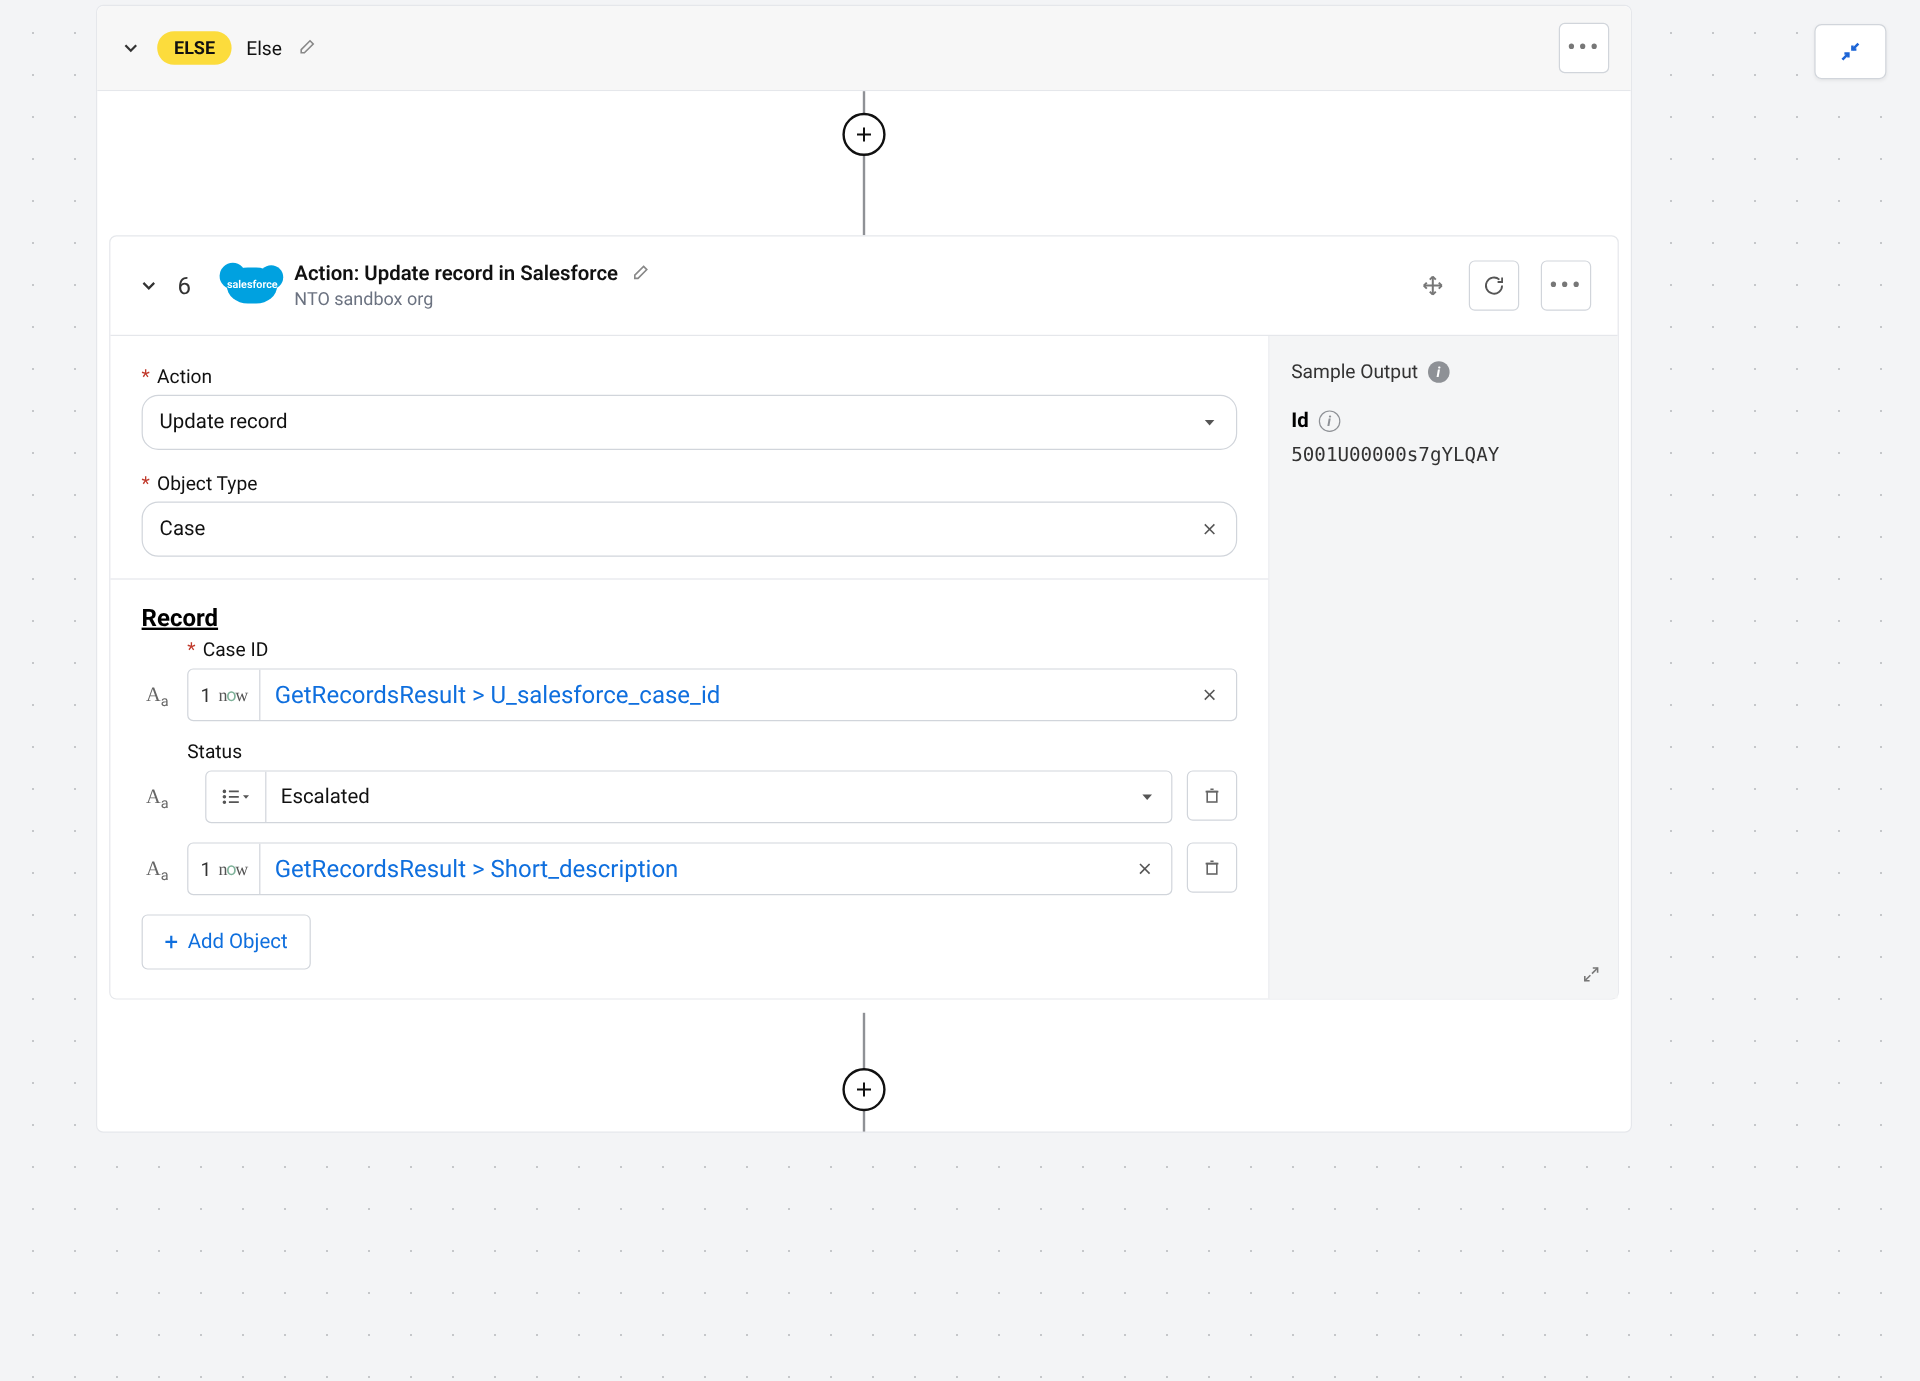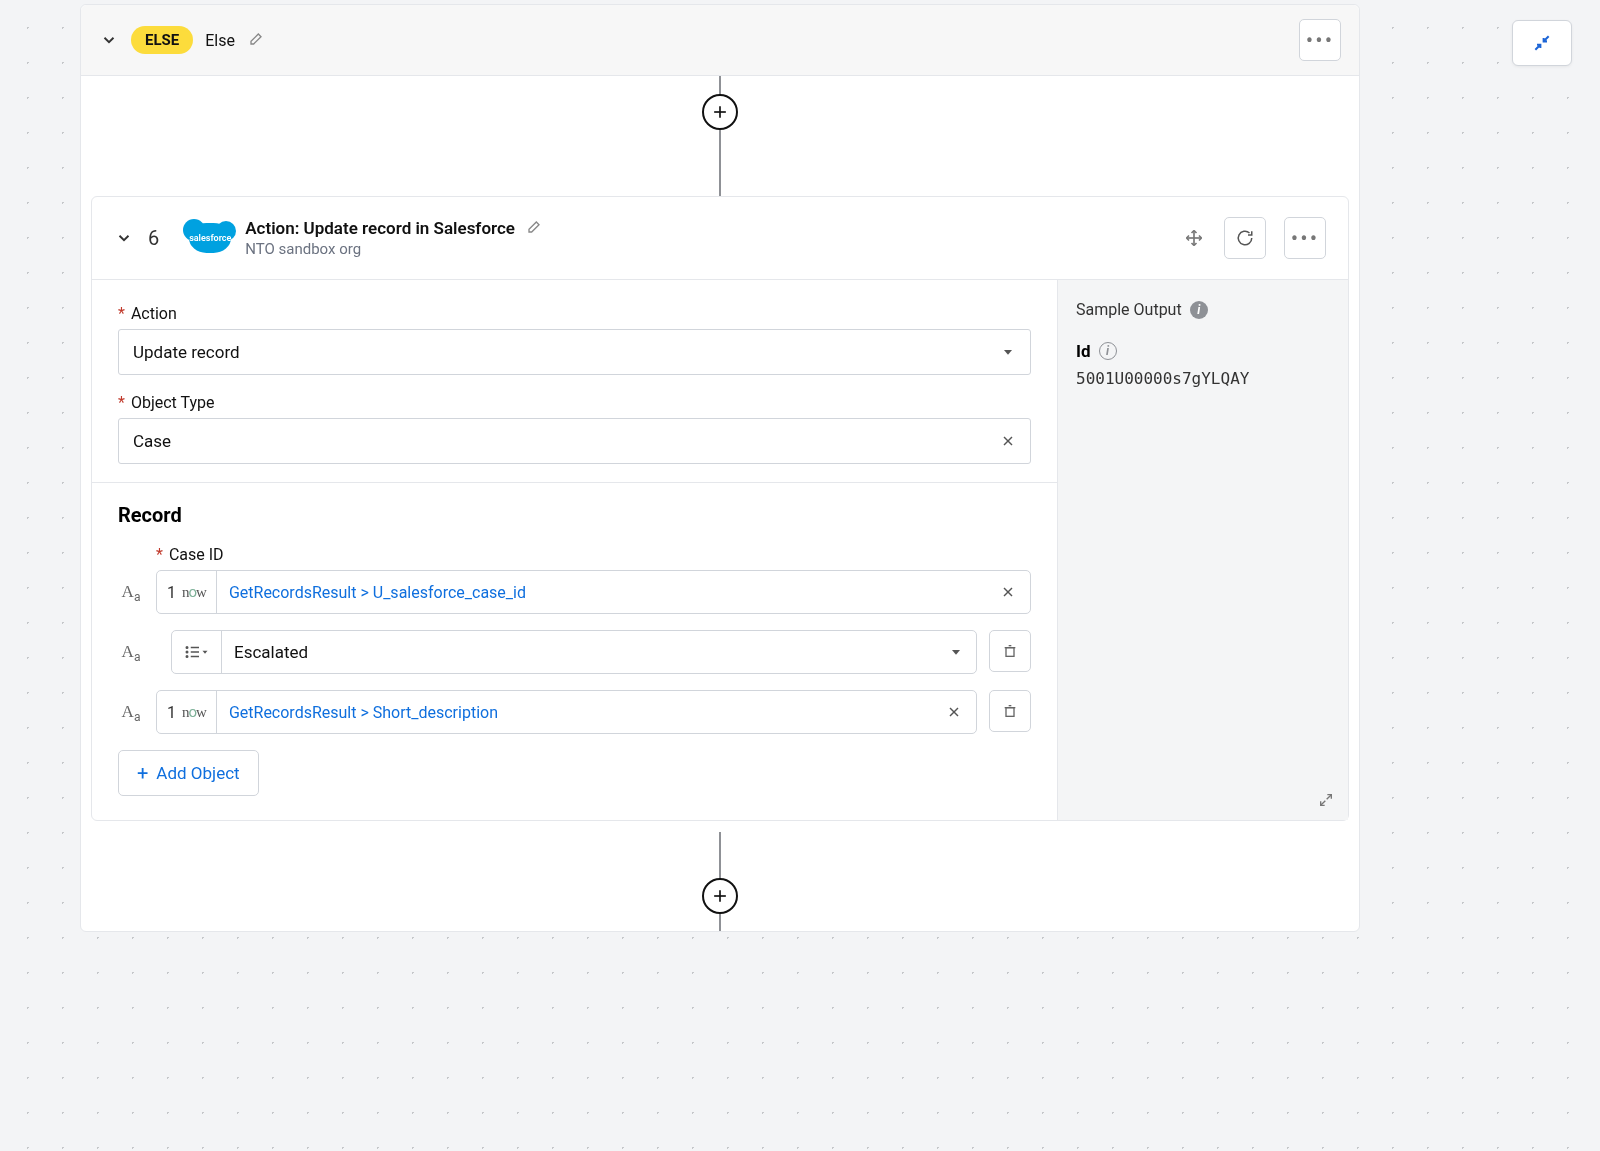--- a/index.html
+++ b/index.html
@@ -74,47 +74,47 @@
   .action-title { font-size:17px; font-weight:600; color:#111; display:flex; align-items:center; gap:10px; }
   .action-sub { font-size:15px; color:#6b7280; }
   .hdr-right { display:flex; align-items:center; gap:18px; }
   .move-icon { color:#777; font-size:18px; }
 
   .action-body { display:flex; }
   .form-col { flex:1; padding: 24px 26px; border-right:1px solid #e5e7eb; }
   .field-label { font-size:16px; color:#111; margin-bottom:6px; display:flex; align-items:center; gap:2px; }
   .req { color:#c0392b; margin-right:4px; }
   .select-input {
-    border:1px solid #d1d5db; border-radius:3px; padding: 12px 14px;
+    border:1px solid #d1d5db; border-radius:14px; padding: 12px 14px;
     display:flex; align-items:center; justify-content:space-between;
     font-size:17px; color:#111; background:#fff; margin-bottom: 18px;
   }
   .caret-down { color:#555; }
   .x-icon { color:#555; font-size:20px; }
 
   .section-divider { border-top:1px solid #e5e7eb; margin: 8px -26px 20px -26px; }
-  .section-title { font-size:20px; font-weight:700; margin-bottom: 18px; }
+  .section-title { font-size:20px; font-weight:700; margin-bottom: 5px; text-decoration: underline; }
 
   .record-row { display:flex; align-items:flex-end; gap:12px; margin-bottom:16px; }
   .aa-icon { font-family: Georgia, serif; font-size:17px; color:#666; width:26px; text-align:center; padding-bottom:10px; }
   .aa-icon sub { font-size:12px; }
   .row-content { flex:1; }
   .row-label { font-size:16px; color:#111; margin-bottom:6px; display:flex; gap:2px; }
   .pill-input {
     border:1px solid #d1d5db; border-radius:5px; height:44px;
     display:flex; align-items:center; background:#fff; overflow:hidden;
   }
   .pill-prefix {
     border-right:1px solid #d1d5db; height:100%; display:flex; align-items:center; gap:6px;
     padding: 0 10px; color:#333; font-size:16px;
   }
   .now-logo {
     font-family: Georgia, serif; font-size:15px; color:#555; letter-spacing:-1px;
   }
-  .pill-text { flex:1; padding: 0 12px; font-size:16px; color:#0f6fde; }
+  .pill-text { flex:1; padding: 0 12px; font-size:20px; color:#0f6fde; }
   .pill-clear { width:44px; display:flex; align-items:center; justify-content:center; color:#555; font-size:20px; }
   .select-narrow { flex:1; }
   .list-icon-box {
     border-right:1px solid #d1d5db; height:100%; width:50px;
     display:flex; align-items:center; justify-content:center; color:#555;
   }
   .trash-btn {
     width:42px; height:42px; border:1px solid #d1d5db; border-radius:5px; background:#fff;
     display:flex; align-items:center; justify-content:center; color:#666;
   }
@@ -287,20 +287,23 @@
                   </svg>
               </div>
             </div>
           </div>
         </div>
 
         
         <div class="record-row">
           <div class="aa-icon">A<sub>a</sub></div>
           <div class="row-content">
+            <div class="row-label">
+                <span>Status</span>
+              </div>
             <div style="display:flex; gap:12px;padding-left:15px;">
               <div class="pill-input select-narrow">
                 <div class="list-icon-box">
                   <svg viewBox="0 0 24 24" width="18" height="18" fill="none" stroke="#555" stroke-width="2">
                       <circle cx="4" cy="6" r="1" fill="#555"></circle>
                       <line x1="9" y1="6" x2="20" y2="6"></line>
                       <circle cx="4" cy="12" r="1" fill="#555"></circle>
                       <line x1="9" y1="12" x2="20" y2="12"></line>
                       <circle cx="4" cy="18" r="1" fill="#555"></circle>
                       <line x1="9" y1="18" x2="20" y2="18"></line>

